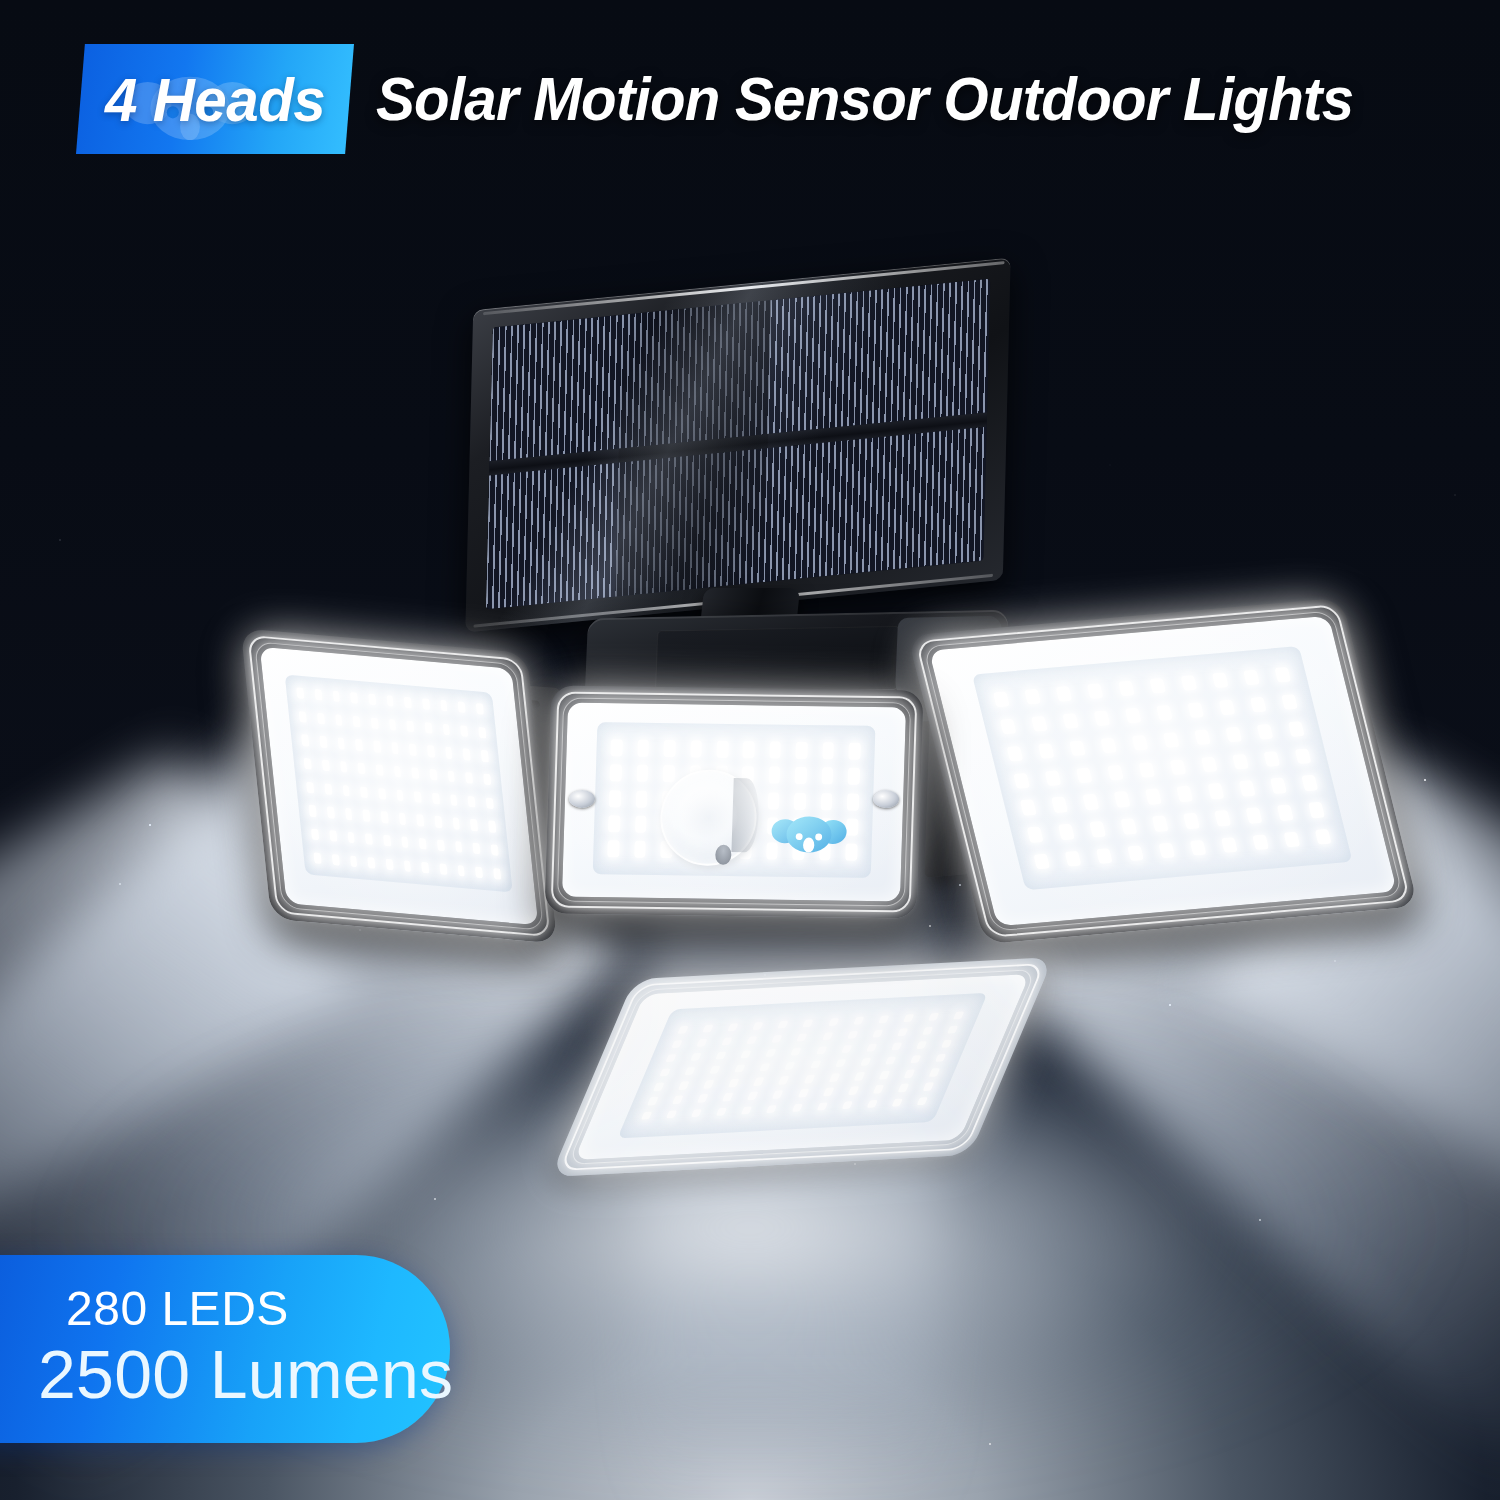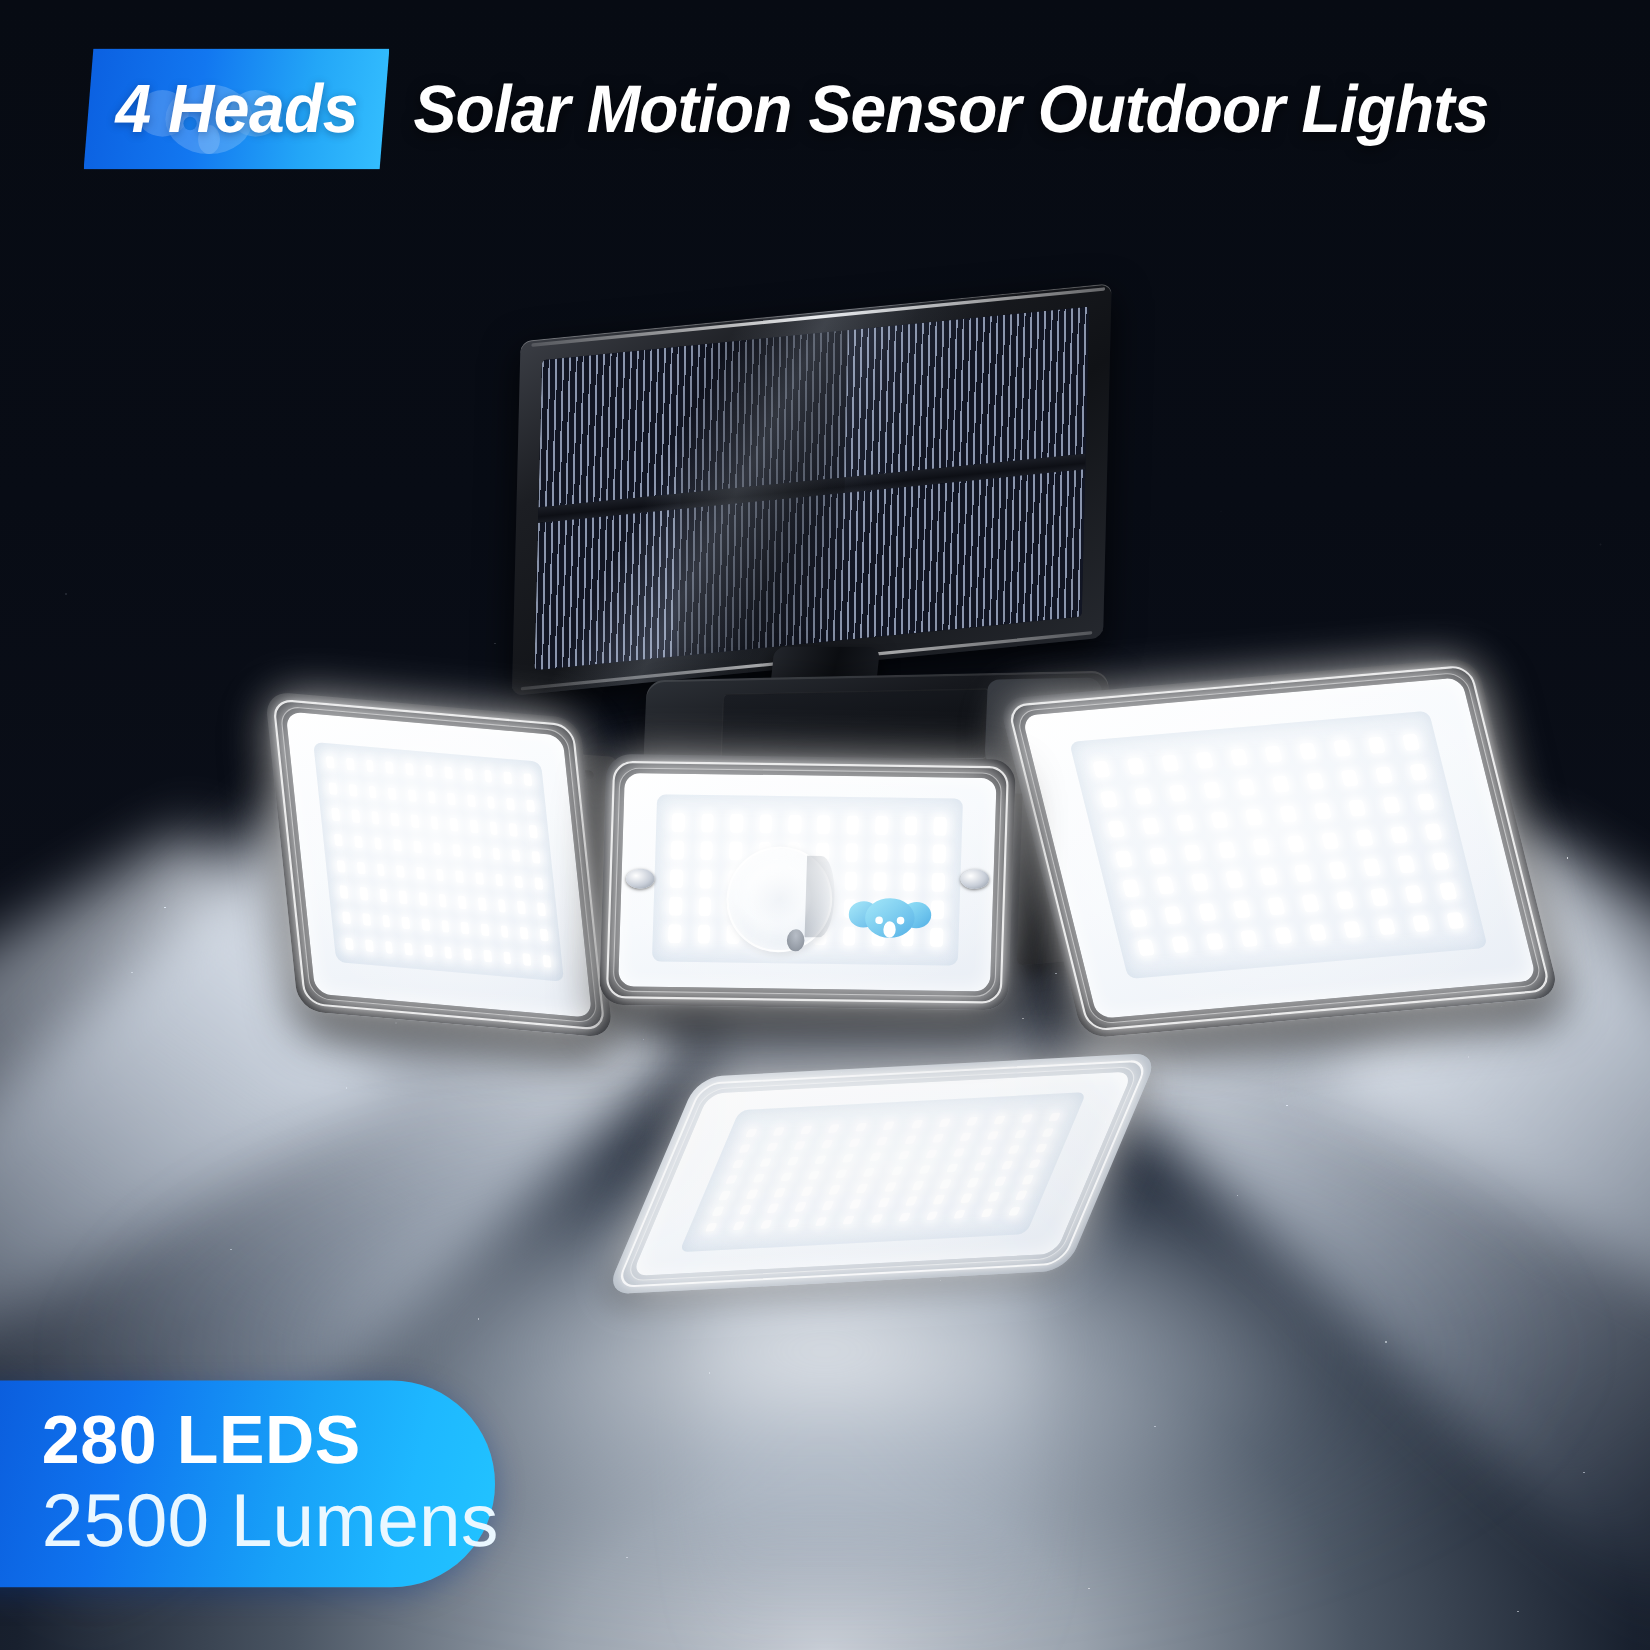--- a/index.html
+++ b/index.html
@@ -354,22 +354,23 @@
 
   .badge-leds{
     position:absolute;left:-40px;top:1255px;
     width:490px;height:188px;border-radius:0 96px 96px 0;
     background:linear-gradient(103deg,#0a57d8 0%,#0f74ef 30%,#18a2f8 62%,#1eb8ff 82%,#22c4ff 100%);
     display:flex;align-items:center;
     box-shadow:0 6px 26px rgba(0,50,140,.35);
   }
   .badge-leds-text{margin-left:78px;}
   .leds-count{
-    color:#fff;font-size:62px;font-weight:700;line-height:1.02;letter-spacing:.5px;
+    color:#fff;font-size:48px;font-weight:400;line-height:1.02;letter-spacing:.5px;
     white-space:nowrap;
+    margin-left:28px;
   }
   .leds-lumens{
     color:#eaf7ff;font-size:68px;font-weight:400;line-height:1.12;letter-spacing:.3px;
     white-space:nowrap;margin-top:2px;
   }
   .bulb-icon{margin-left:26px;margin-top:-6px;}
 </style>
 </head>
 <body>
 

